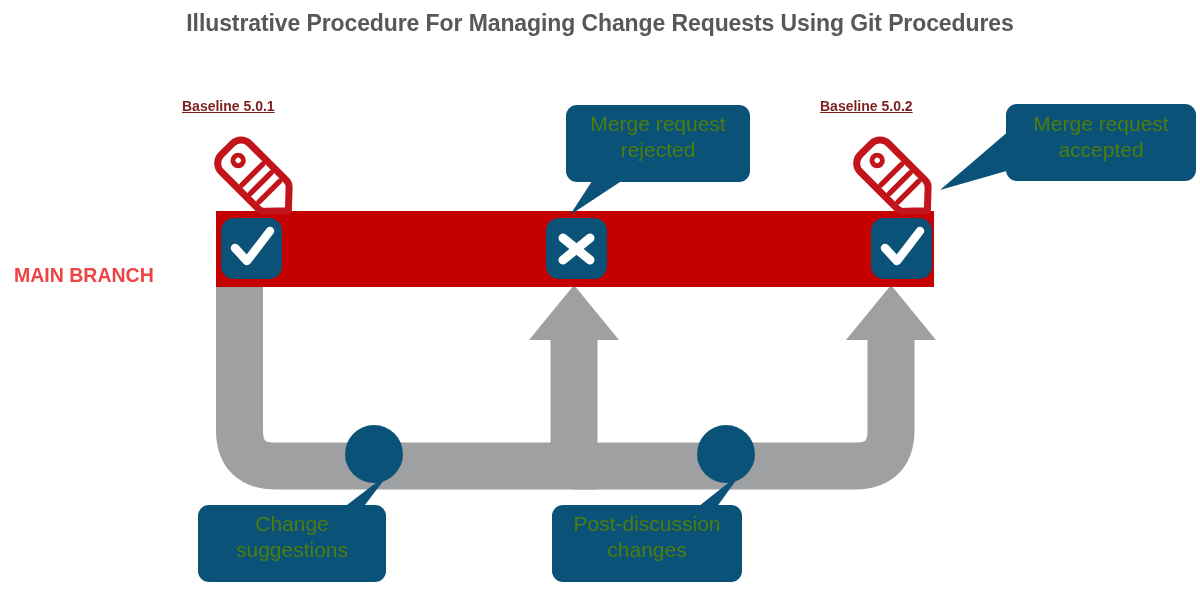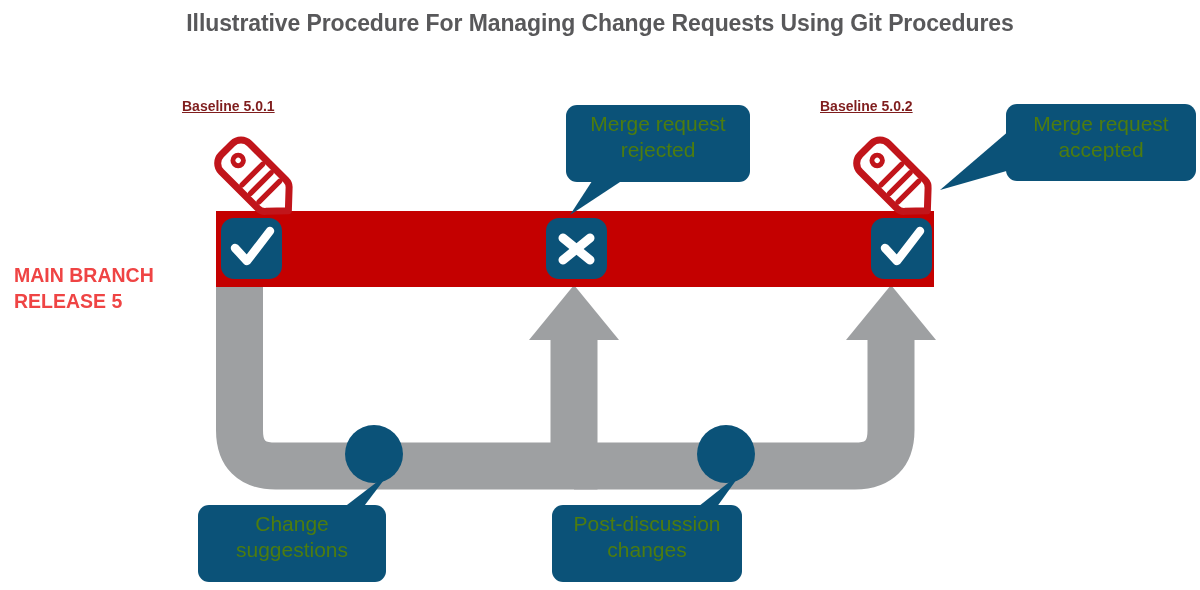--- a/index.html
+++ b/index.html
@@ -72,21 +72,20 @@
 </style>
 </head>
 <body>
 
 <div id="diagram-root">
 
   <div class="diagram-title">Illustrative Procedure For Managing Change Requests Using Git Procedures</div>
 
   <div class="branch-label">
     <div>MAIN BRANCH</div>
-    <div>RELEASE 5</div>
   </div>
 
   <div class="baseline-label" id="baseline-label-1">Baseline 5.0.1</div>
 
   <div class="baseline-label" id="baseline-label-2">Baseline 5.0.2</div>
 
   <svg width="1200" height="590" viewBox="0 0 1200 590" style="position:absolute;left:0;top:0;">
 
     <g>
 

